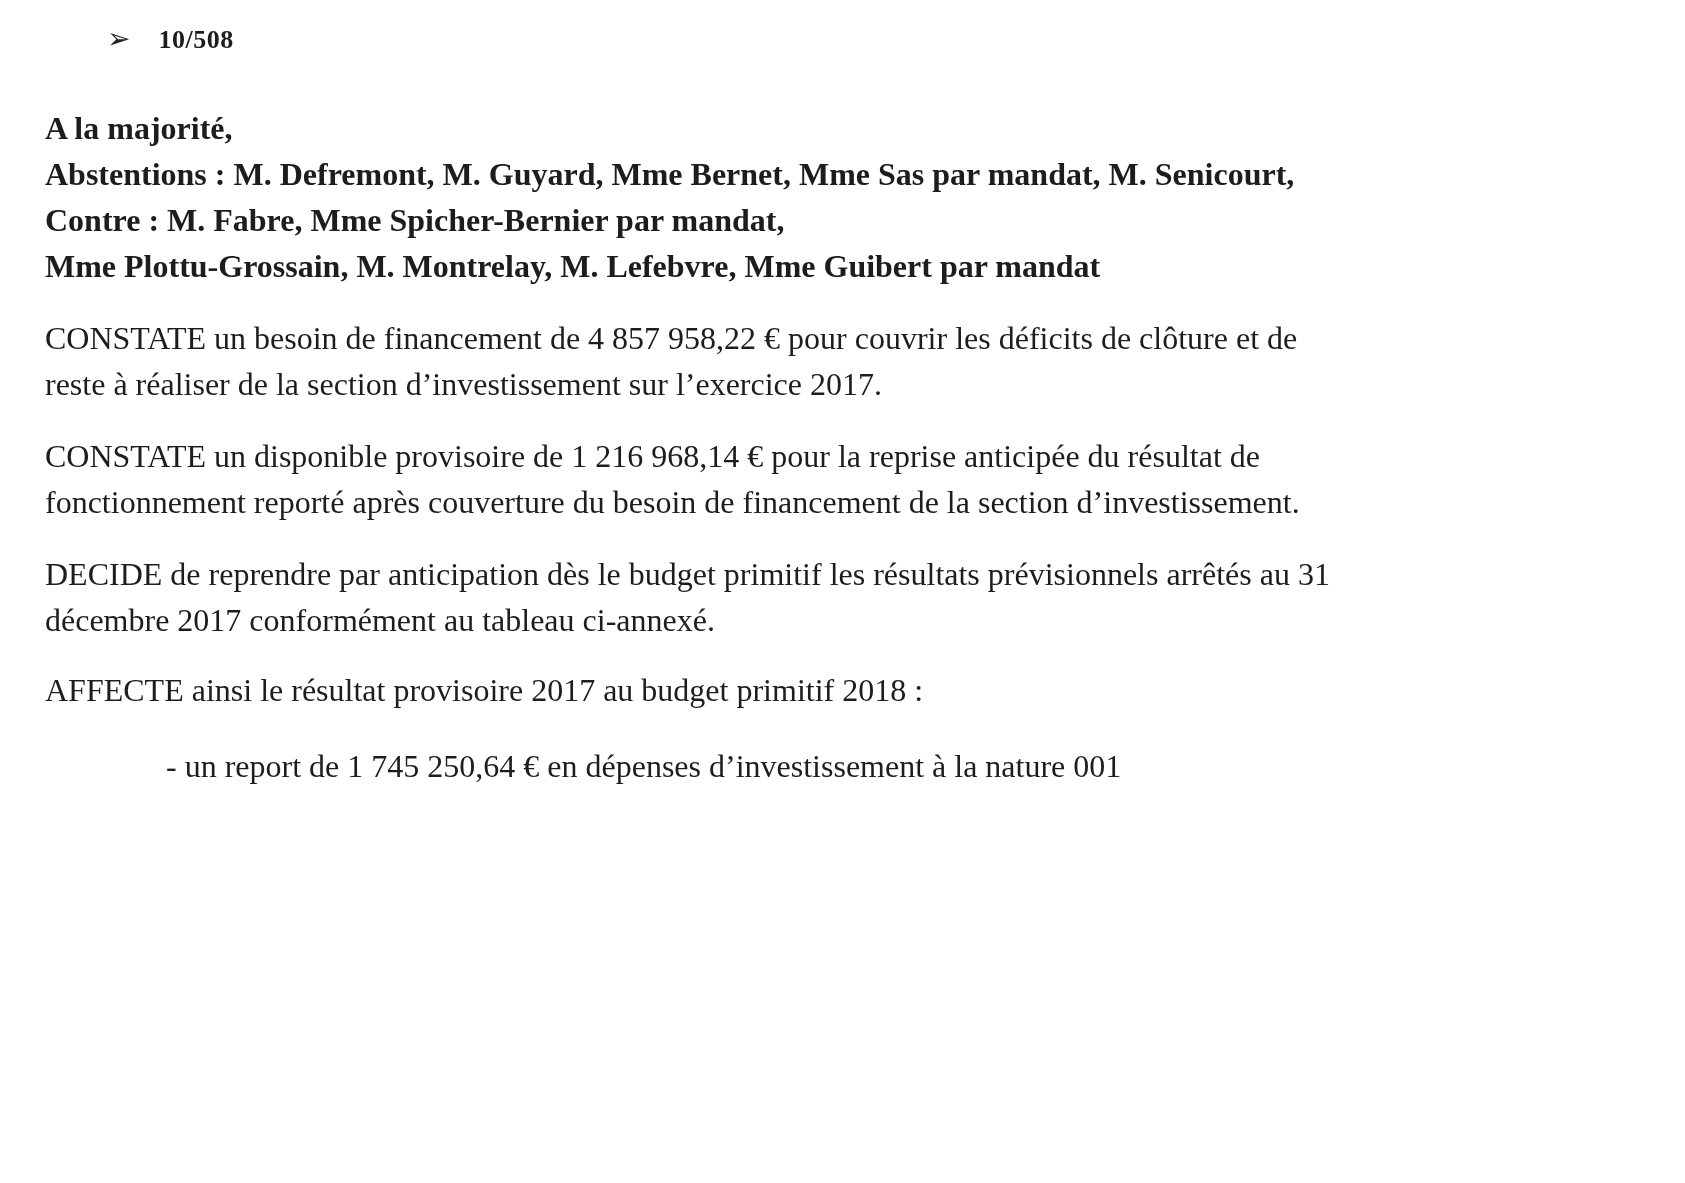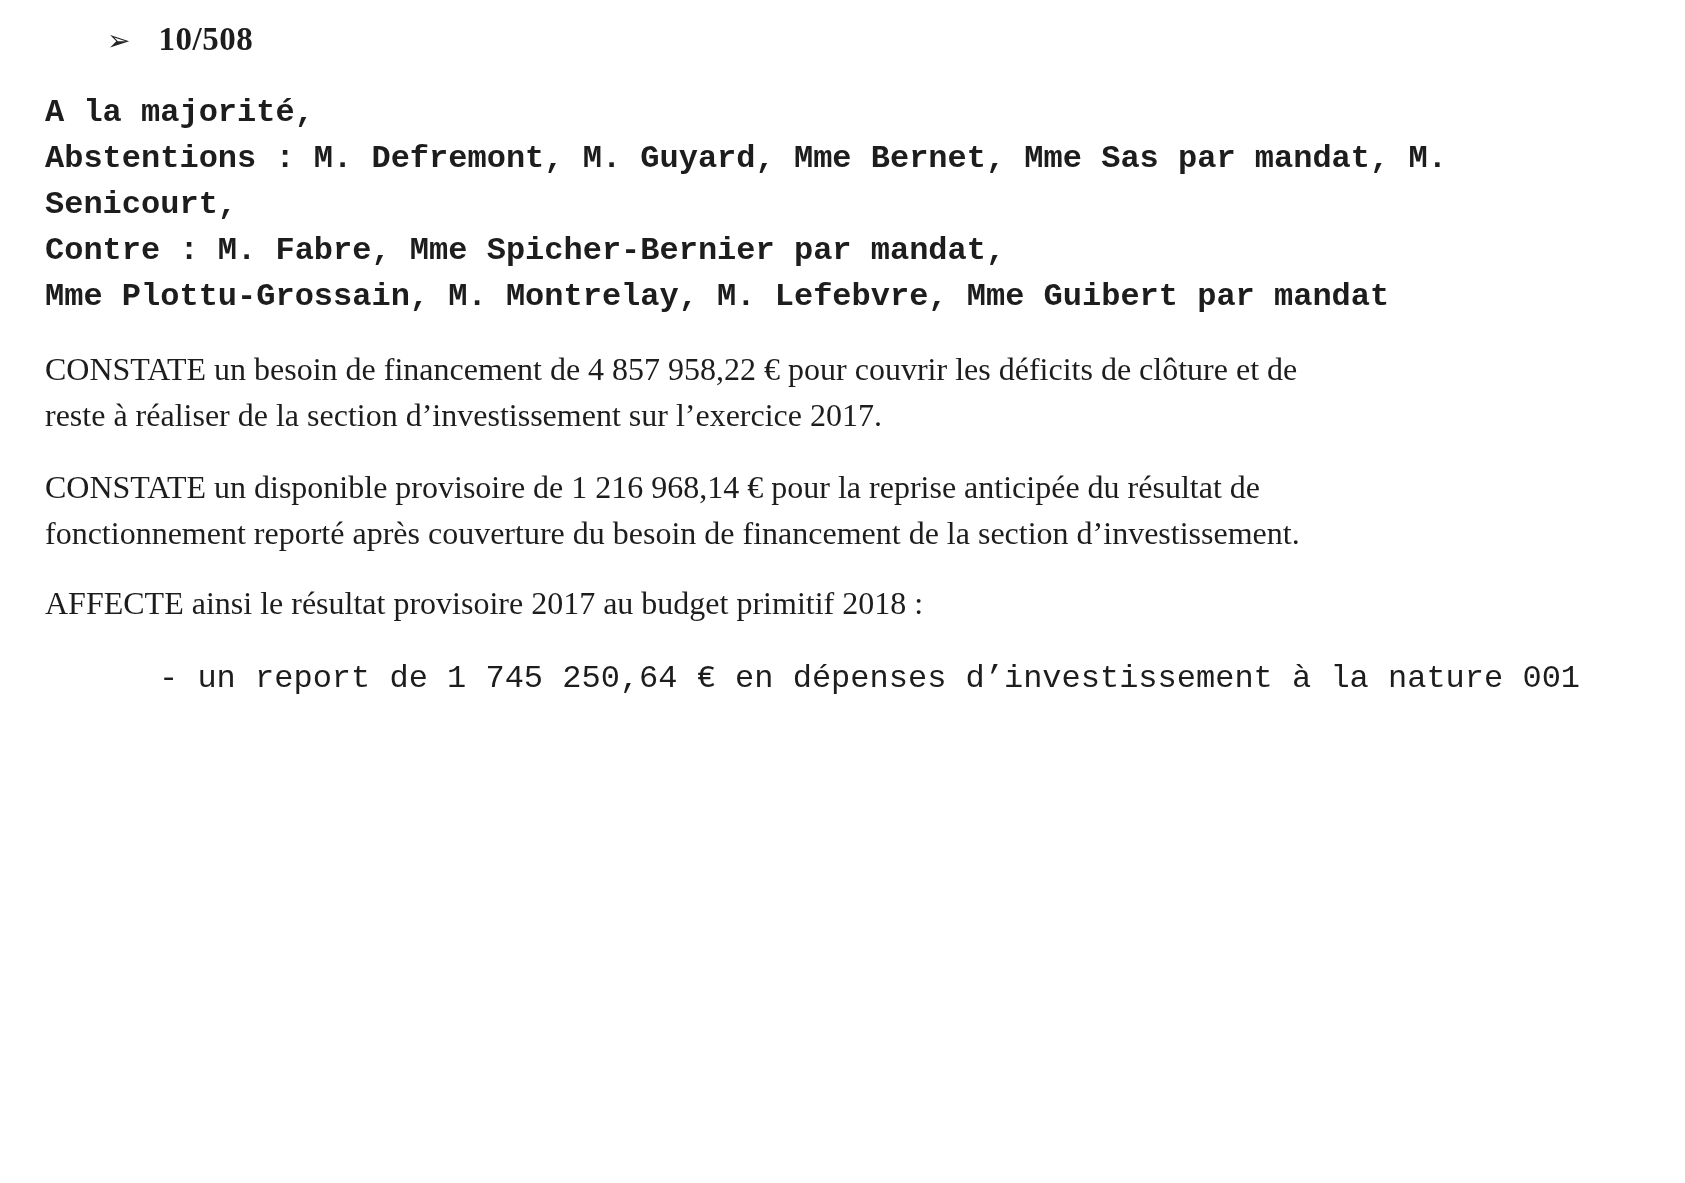--- a/index.html
+++ b/index.html
@@ -27,44 +27,42 @@
     align-items: baseline;
   }
   .arrow-glyph {
     font-family: "DejaVu Sans", sans-serif;
     font-size: 28px;
     margin-right: 28px;
     font-weight: normal;
     color: #242424;
   }
   .ref-number {
-    font-size: 33px;
+    font-size: 26px;
     letter-spacing: 0.5px;
   }
   .vote-block {
-    margin-top: 26px;
+    margin-top: 42px;
     font-weight: bold;
-    font-family: Liberation Mono, monospace;
   }
   .vote-line {
     white-space: pre-wrap;
   }
   .para {
     margin: 26px 0 0 0;
     white-space: pre-wrap;
     max-width: 1600px;
   }
   .affecte {
     margin-top: 24px;
   }
   .bullet-list {
-    margin: 2px;
+    margin: 9px;
     padding: 0;
     list-style: none;
-    font-family: Liberation Mono, monospace;
   }
   .bullet-item {
     margin: 30px 0 0 0;
     padding-left: 112px;
     white-space: pre-wrap;
   }
 </style>
 </head>
 <body>
 
@@ -83,20 +81,22 @@
   </div>
 
 
 
   <p class="para">CONSTATE un besoin de financement de 4 857 958,22 € pour couvrir les déficits de clôture et de
 reste à réaliser de la section d’investissement sur l’exercice 2017.</p>
 
   <p class="para">CONSTATE un disponible provisoire de 1 216 968,14 € pour la reprise anticipée du résultat de
 fonctionnement reporté après couverture du besoin de financement de la section d’investissement.</p>
 
+  <p class="para">DECIDE de reprendre par anticipation dès le budget primitif les résultats prévisionnels arrêtés au 31
+décembre 2017 conformément au tableau ci-annexé.</p>
 
   <p class="para affecte">AFFECTE ainsi le résultat provisoire 2017 au budget primitif 2018 :</p>
 
   <ul class="bullet-list">
     <li class="bullet-item">- un report de 1 745 250,64 € en dépenses d’investissement à la nature 001</li>
   </ul>
 
 </div>
 
 </body></html>

